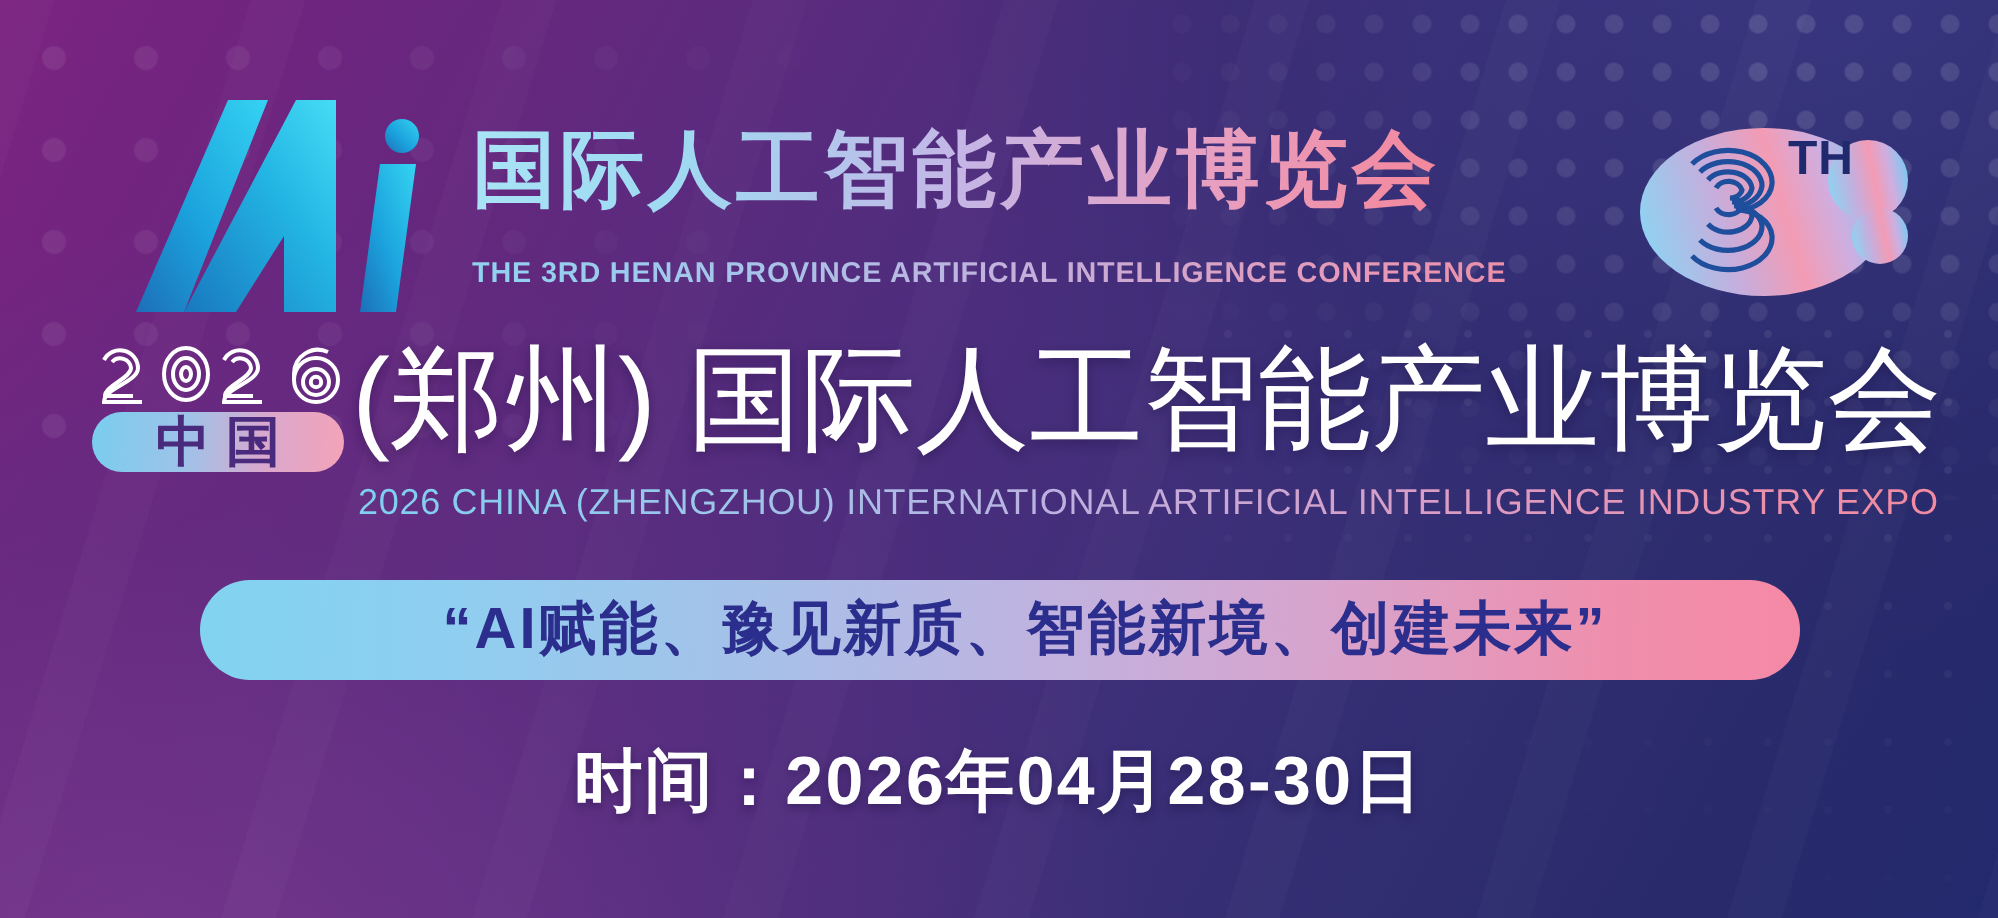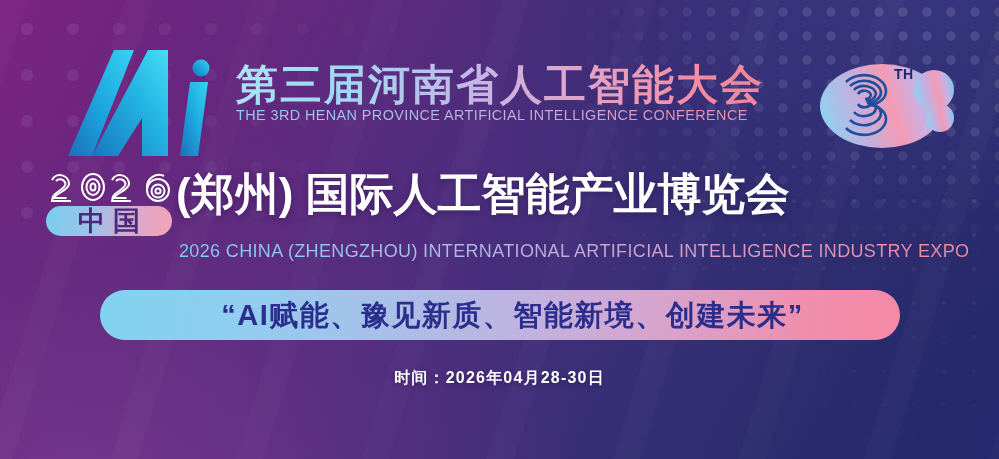--- a/index.html
+++ b/index.html
@@ -102,42 +102,42 @@
     letter-spacing: 2px;
     line-height: 1.08;
     white-space: nowrap;
     background: linear-gradient(96deg, #a9e3f5 0%, #9fd9f2 18%, #c4b6e6 42%, #e89fc0 64%, #f2899f 82%, #f4849b 100%);
     -webkit-background-clip: text;
     background-clip: text;
     color: transparent;
     -webkit-text-fill-color: transparent;
   }
   .title-en {
-    margin-top: 0;
+    margin-top: 22px;
     font-size: 14.4px;
-    font-weight: normal;
+    font-weight: bold;
     letter-spacing: 0.42px;
     white-space: nowrap;
     background: linear-gradient(96deg, #8fd3ef 0%, #a8c3ea 25%, #c6aed9 50%, #e59ab9 75%, #f2889e 100%);
     -webkit-background-clip: text;
     background-clip: text;
     color: transparent;
     -webkit-text-fill-color: transparent;
   }
 
   
   .badge-3th {
     position: absolute;
     left: 816px; top: 52px;
     width: 156px; height: 104px;
   }
   .badge-3th .th {
     position: absolute;
     left: 78px; top: 14px;
-    font-size: 14px;
+    font-size: 24px;
     font-weight: bold;
     letter-spacing: 0.5px;
     color: #1f2a6e;
   }
 
   
   .year-block {
     position: absolute;
     left: 46px; top: 168px;
     width: 132px;
@@ -162,22 +162,22 @@
     letter-spacing: 8px;
     text-indent: 8px;
     color: #4a2a7d;
     line-height: 1;
   }
 
   
   .headline {
     position: absolute;
     left: 176px; top: 170px;
-    font-size: 44px;
-    font-weight: bold;
+    font-size: 57px;
+    font-weight: normal;
     letter-spacing: 0px;
     line-height: 1.08;
     color: #ffffff;
     white-space: nowrap;
     text-shadow: 0 2px 6px rgba(20,10,50,0.35);
   }
   .headline-en {
     position: absolute;
     left: 179px; top: 241px;
     font-size: 18px;
@@ -216,21 +216,21 @@
   .info {
     position: absolute;
     left: 0; right: 0; top: 368px;
     display: flex;
     justify-content: center;
     align-items: center;
     gap: 46px;
     color: #ffffff;
   }
   .info .item {
-    font-size: 16px;
+    font-size: 34px;
     font-weight: bold;
     letter-spacing: 1.2px;
     white-space: nowrap;
     text-shadow: 0 2px 5px rgba(20,10,50,0.35);
   }
 </style>
 </head>
 <body>
 
 <div id="banner">
@@ -263,21 +263,21 @@
 
       <polygon points="80,46 80,78 60,78" fill="none"></polygon>
 
       <polygon points="128,34 146,34 136,108 118,108" fill="url(#logoGrad)"></polygon>
 
       <circle cx="139" cy="20" r="8.5" fill="url(#logoGrad)"></circle>
     </svg>
   </div>
 
   <div class="title-block">
-    <div class="title-cn">第三届河南省人工智能大会</div>
+    <div class="title-cn">国际人工智能产业博览会</div>
     <div class="title-en">THE 3RD HENAN PROVINCE ARTIFICIAL INTELLIGENCE CONFERENCE</div>
   </div>
 
   <div class="badge-3th">
     <svg width="156" height="104" viewBox="0 0 156 104" xmlns="http://www.w3.org/2000/svg">
       <defs>
         <linearGradient id="blobGrad" x1="0" y1="0.6" x2="1" y2="0.4">
           <stop offset="0%" stop-color="#8fd2f2"></stop>
           <stop offset="32%" stop-color="#c5aedd"></stop>
           <stop offset="58%" stop-color="#f39bb4"></stop>

